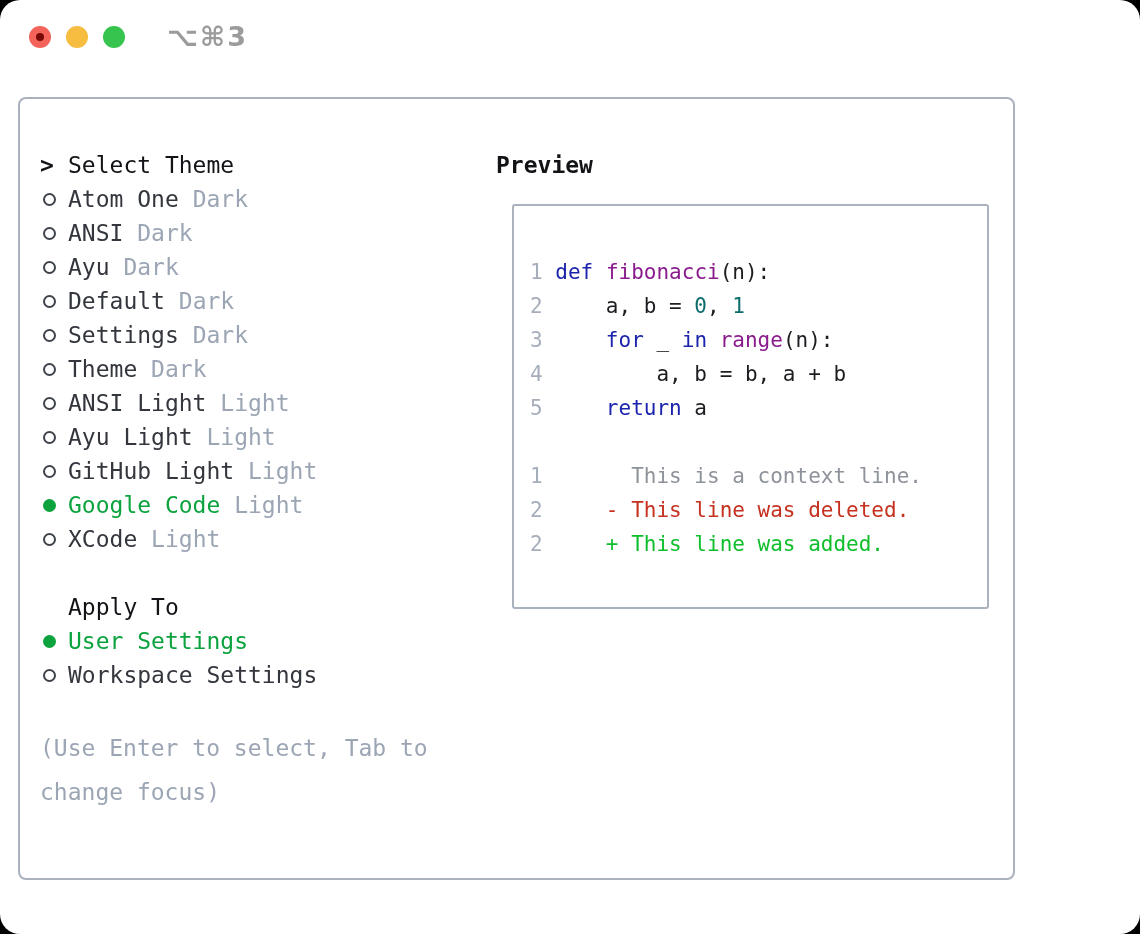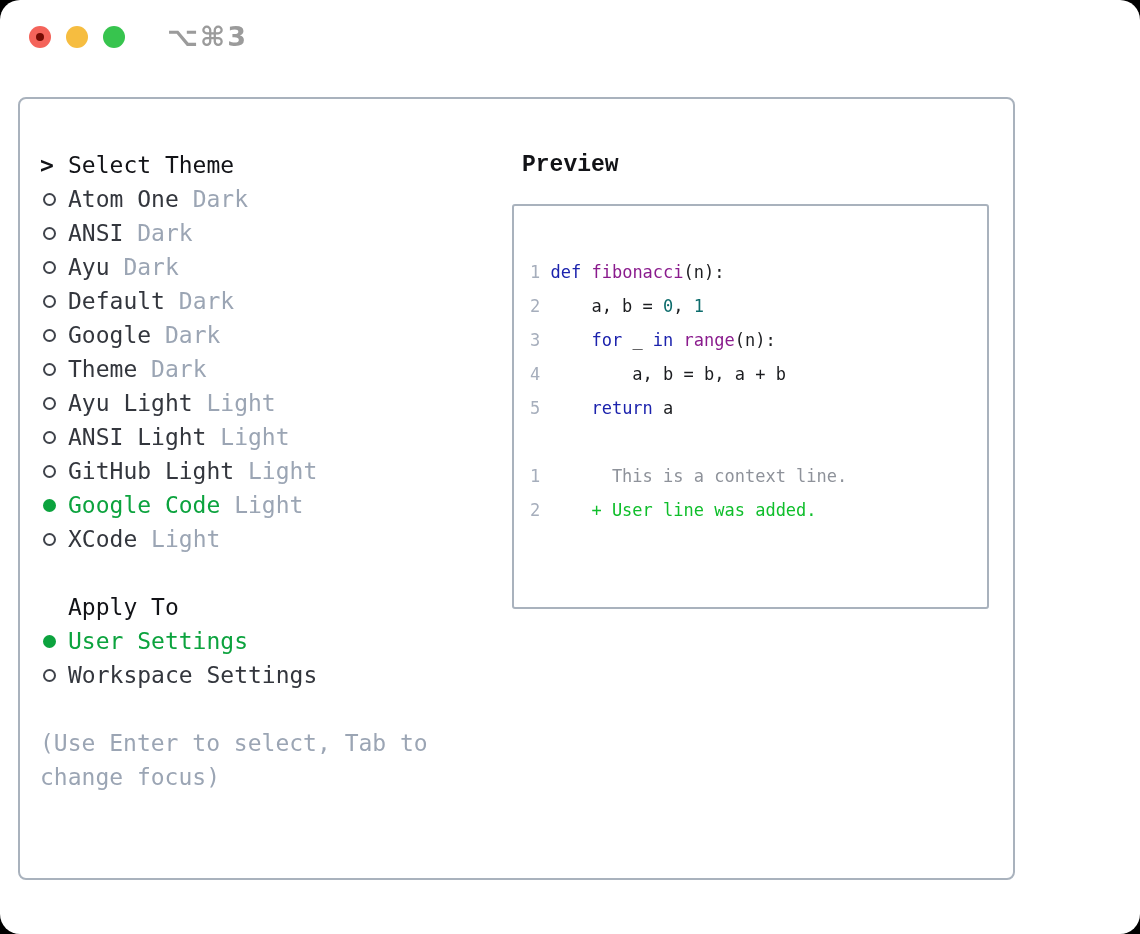--- a/index.html
+++ b/index.html
@@ -34,32 +34,32 @@
   .prompt{color:var(--text-black);font-weight:bold;white-space:pre}
   .radio{width:13px;height:13px;margin-left:3px;border-radius:50%;
          border:2px solid var(--ring);box-sizing:border-box}
   .radio.on{background:var(--selected-green);border-color:var(--selected-green)}
   .header-label{font-weight:normal;color:var(--text-black)}
   .t-name{color:var(--text-dark)}
   .t-name.sel{color:var(--selected-green)}
   .t-variant{color:var(--muted)}
   .section-label{color:var(--text-black)}
   .spacer{height:34px}
-  .hint{font-size:23px;line-height:34px;color:var(--muted);width:432px;white-space:normal}
+  .hint{font-size:23px;line-height:44px;color:var(--muted);width:432px;white-space:normal}
   
   .preview-title{
-    position:absolute;left:502px;top:49px;height:34px;line-height:34px;
-    font-size:23px;font-weight:bold;color:var(--text-black);font-family:Liberation Mono, monospace;
+    position:absolute;left:476px;top:49px;height:34px;line-height:34px;
+    font-size:23px;font-weight:bold;color:var(--text-black);
   }
   .preview-box{
     position:absolute;left:492px;top:105px;width:477px;height:405px;box-sizing:border-box;
     border:2px solid var(--border);border-radius:3px;background:var(--window-bg);
     padding:49px 0 0 16px;overflow:hidden;
   }
-  .code-line{height:34px;line-height:34px;font-size:17px;white-space:pre}
+  .code-line{height:34px;line-height:34px;font-size:21px;white-space:pre}
   .ln{display:inline-block;width:2ch;color:var(--line-number)}
   .seg.pl{color:var(--code-plain)}
   .seg.kw{color:var(--code-keyword)}
   .seg.nm{color:var(--code-name)}
   .seg.lit{color:var(--code-literal)}
   .seg.ctx{color:var(--diff-context)}
   .seg.del{color:var(--diff-deleted)}
   .seg.add{color:var(--diff-added)}
 </style>
 </head>
@@ -108,39 +108,39 @@
           <div class="row">
             <span class="prefix">
               <span class="radio"></span>
             </span>
             <span class="label"><span class="t-name">Default</span><span class="t-variant"> Dark</span></span>
           </div>
           <div class="row">
             <span class="prefix">
               <span class="radio"></span>
             </span>
-            <span class="label"><span class="t-name">Google</span><span class="t-variant"> Dark</span></span>
+            <span class="label"><span class="t-name">Settings</span><span class="t-variant"> Dark</span></span>
           </div>
           <div class="row">
             <span class="prefix">
               <span class="radio"></span>
             </span>
             <span class="label"><span class="t-name">Theme</span><span class="t-variant"> Dark</span></span>
           </div>
           <div class="row">
             <span class="prefix">
               <span class="radio"></span>
             </span>
+            <span class="label"><span class="t-name">ANSI Light</span><span class="t-variant"> Light</span></span>
+          </div>
+          <div class="row">
+            <span class="prefix">
+              <span class="radio"></span>
+            </span>
             <span class="label"><span class="t-name">Ayu Light</span><span class="t-variant"> Light</span></span>
-          </div>
-          <div class="row">
-            <span class="prefix">
-              <span class="radio"></span>
-            </span>
-            <span class="label"><span class="t-name">ANSI Light</span><span class="t-variant"> Light</span></span>
           </div>
           <div class="row">
             <span class="prefix">
               <span class="radio"></span>
             </span>
             <span class="label"><span class="t-name">GitHub Light</span><span class="t-variant"> Light</span></span>
           </div>
           <div class="row">
             <span class="prefix">
               <span class="radio on"></span>
@@ -186,18 +186,19 @@
 
     <div class="preview-box">
       <div id="code-lines">
           <div class="code-line"><span class="ln">1</span><span class="seg kw">def</span><span class="seg pl"> </span><span class="seg nm">fibonacci</span><span class="seg pl">(n):</span></div>
           <div class="code-line"><span class="ln">2</span><span class="seg pl">    a, b = </span><span class="seg lit">0</span><span class="seg pl">, </span><span class="seg lit">1</span></div>
           <div class="code-line"><span class="ln">3</span><span class="seg pl">    </span><span class="seg kw">for</span><span class="seg pl"> _ </span><span class="seg kw">in</span><span class="seg pl"> </span><span class="seg nm">range</span><span class="seg pl">(n):</span></div>
           <div class="code-line"><span class="ln">4</span><span class="seg pl">        a, b = b, a + b</span></div>
           <div class="code-line"><span class="ln">5</span><span class="seg pl">    </span><span class="seg kw">return</span><span class="seg pl"> a</span></div>
           <div class="code-line"></div>
           <div class="code-line"><span class="ln">1</span><span class="seg ctx">      This is a context line.</span></div>
-          <div class="code-line"><span class="ln">2</span><span class="seg add">    + User line was added.</span></div>
+          <div class="code-line"><span class="ln">2</span><span class="seg del">    - This line was deleted.</span></div>
+          <div class="code-line"><span class="ln">2</span><span class="seg add">    + This line was added.</span></div>
         </div>
     </div>
 
   </div>
 </div>
 
 </body></html>

